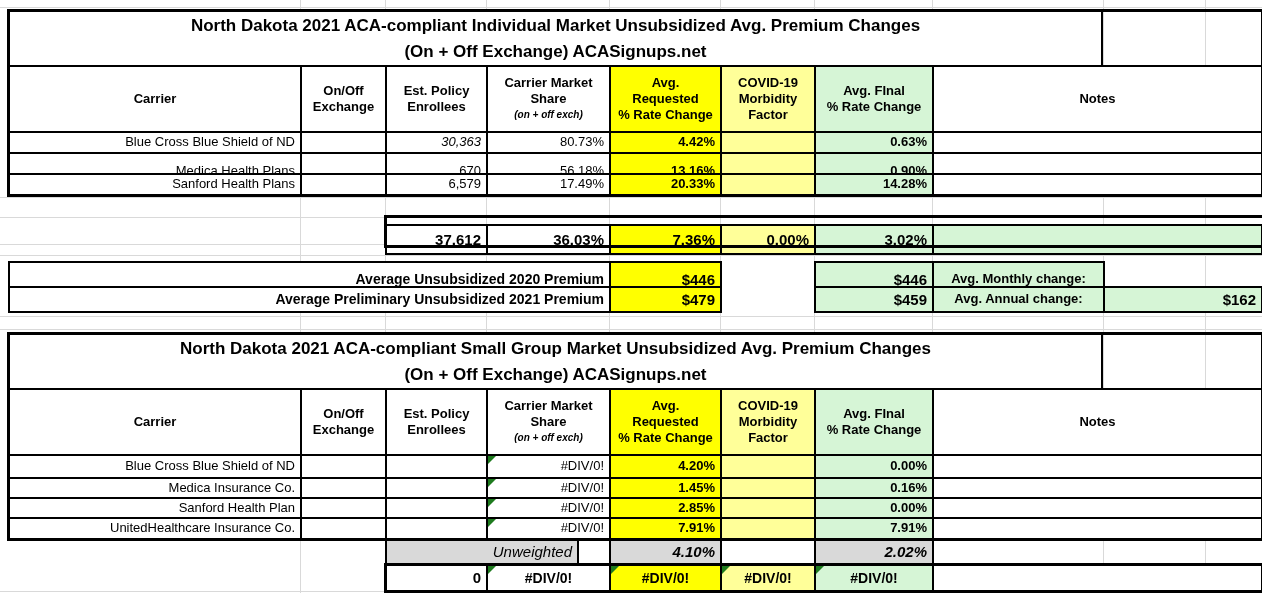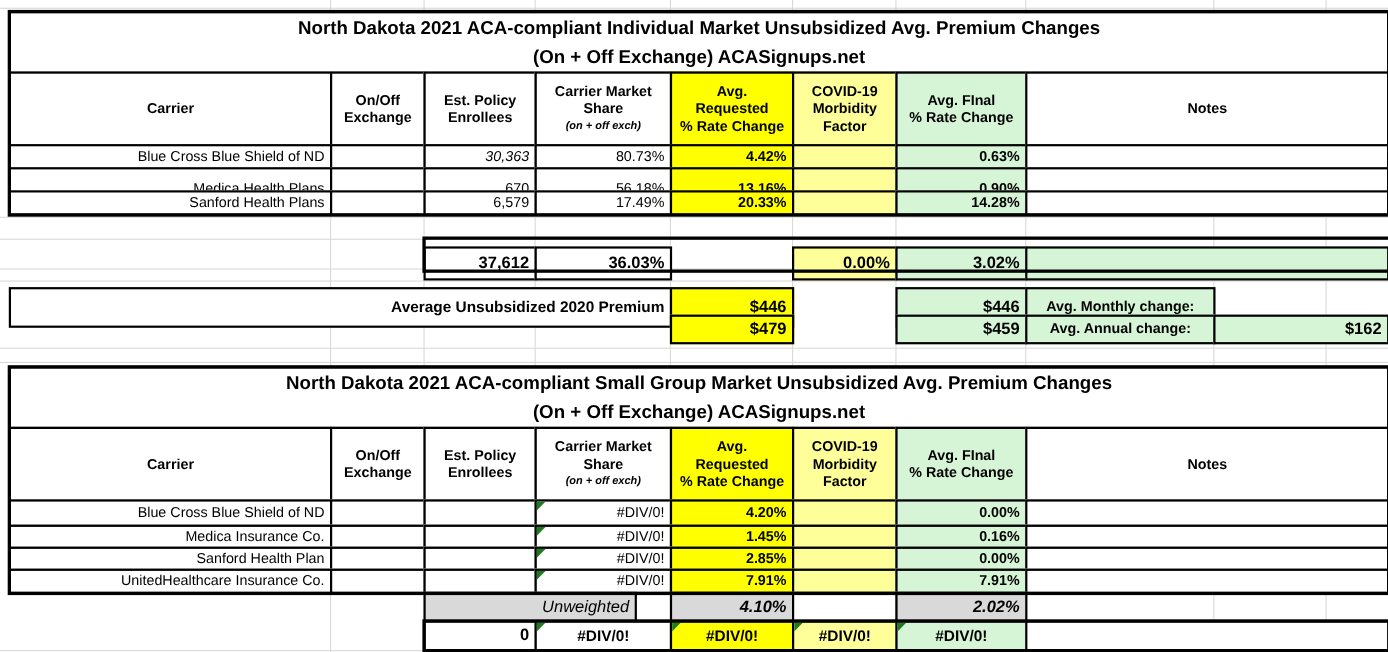--- a/index.html
+++ b/index.html
@@ -32,21 +32,21 @@
   
   .frame{position:absolute;box-sizing:border-box;border:3px solid #000;background:transparent;
          z-index:3;pointer-events:none}
   
   .c0{left:8px;width:294px}   .c1{left:300px;width:87px}
   .c2{left:385px;width:103px} .c3{left:486px;width:125px}
   .c4{left:609px;width:113px} .c5{left:720px;width:96px}
   .c6{left:814px;width:120px} .c7{left:932px;width:331px}
   .c04{left:8px;width:603px}  .c24{left:385px;width:194px}
   .c7a{left:932px;width:173px}.c7b{left:1103px;width:160px}
-  .c08{left:8px;width:1255px}
+  .c08{left:8px;width:1095px}
   
   .rt1title{top:10px;height:57px} .rt1head{top:65px;height:68px}
   .rt1a{top:131px;height:23px} .rt1b{top:152px;height:39px} .rt1c{top:173px;height:23px}
   .rtot1{top:224px;height:31px}
   .rpa{top:261px;height:37px} .rpb{top:286px;height:27px}
   .rt2title{top:333px;height:57px} .rt2head{top:388px;height:68px}
   .rt2a{top:454px;height:25px} .rt2b{top:477px;height:22px}
   .rt2c{top:497px;height:22px} .rt2d{top:517px;height:23px}
   .runw{top:538px;height:28px} .rtot2{top:564px;height:28px}
 </style>
@@ -120,30 +120,32 @@
   <div class="cell c3 rt1c">17.49%</div>
   <div class="cell bold yellow c4 rt1c">20.33%</div>
   <div class="cell lyellow c5 rt1c"></div>
   <div class="cell bold green c6 rt1c">14.28%</div>
   <div class="cell c7 rt1c"></div>
 
   <div class="frame" style="left:7px;top:9px;width:1257px;height:188px"></div>
 
   <div class="cell bold big c2 rtot1">37,612</div>
   <div class="cell bold big c3 rtot1">36.03%</div>
+  <div class="cell bold big yellow c4 rtot1">7.36%</div>
   <div class="cell bold big lyellow c5 rtot1">0.00%</div>
   <div class="cell bold big green c6 rtot1">3.02%</div>
   <div class="cell green c7 rtot1"></div>
   <div class="frame" style="left:384px;top:215px;width:881px;height:33px"></div>
 
   <div class="cell bold mid c04 rpa">Average Unsubsidized 2020 Premium</div>
   <div class="cell bold big yellow c4 rpa">$446</div>
   <div class="cell bold big green c6 rpa">$446</div>
   <div class="cell bold center green c7a rpa">Avg. Monthly change:</div>
 
+  <div class="cell bold mid c04 rpb">Average Preliminary Unsubsidized 2021 Premium</div>
   <div class="cell bold big yellow c4 rpb">$479</div>
   <div class="cell bold big green c6 rpb">$459</div>
   <div class="cell bold center green c7a rpb">Avg. Annual change:</div>
   <div class="cell bold big green c7b rpb">$162</div>
 
   <div class="cell title c08 rt2title">North Dakota 2021 ACA-compliant Small Group Market Unsubsidized Avg. Premium Changes
 (On + Off Exchange) ACASignups.net</div>
 
   <div class="cell hcell c0 rt2head">Carrier</div>
   <div class="cell hcell c1 rt2head">On/Off

